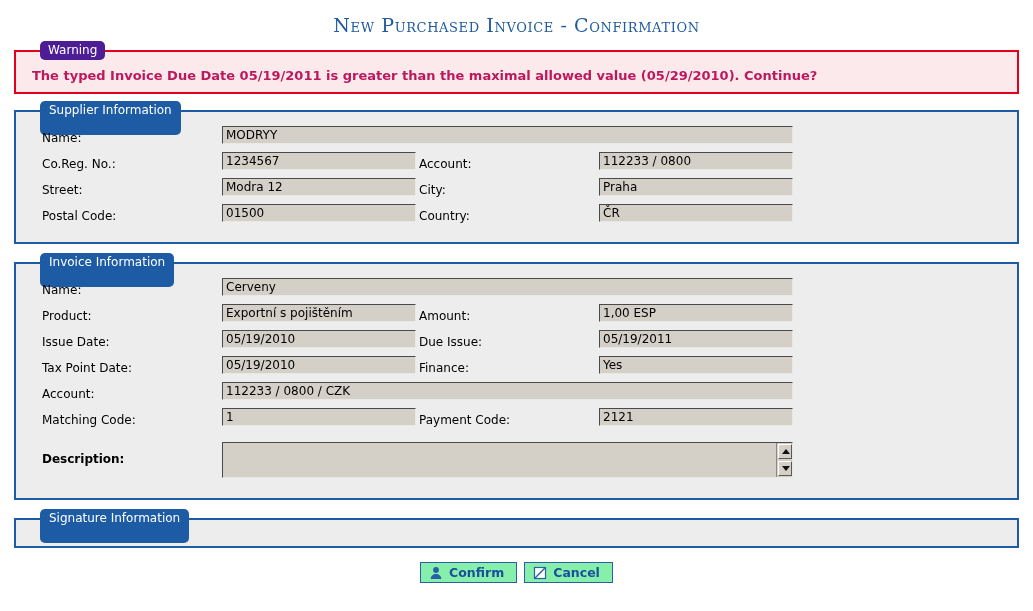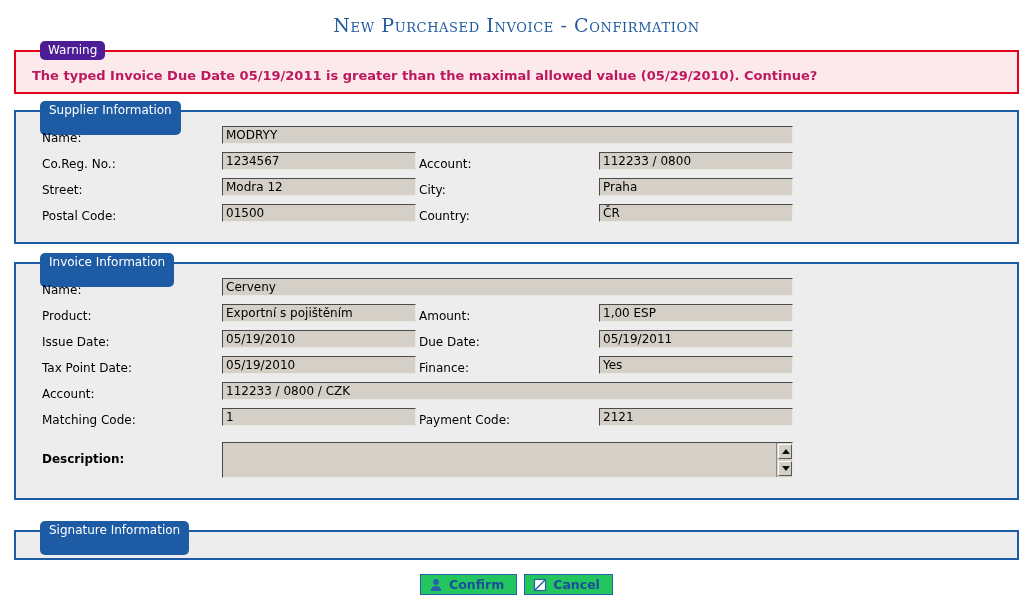--- a/index.html
+++ b/index.html
@@ -175,21 +175,21 @@
     display: flex;
     justify-content: center;
     gap: 7px;
   }
   .btn {
     display: flex;
     align-items: center;
     gap: 6px;
     height: 21px;
     padding: 0 12px 0 8px;
-    background: #22c55e;
+    background: #86efac;
     border: 1px solid #2a5faa;
     color: #1b4f9c;
     font-size: 12.5px;
     font-weight: bold;
     cursor: pointer;
     white-space: nowrap;
   }
   .btn-label { line-height: 19px; }
 
   .ico { width: 14px; height: 14px; position: relative; flex: 0 0 14px; }
@@ -249,21 +249,21 @@
     <div class="row">
       <div class="lbl c1">Product:</div>
       <div class="fld c1">Exportní s pojištěním</div>
       <div class="lbl c2">Amount:</div>
       <div class="fld c2">1,00 ESP</div>
     </div>
 
     <div class="row">
       <div class="lbl c1">Issue Date:</div>
       <div class="fld c1">05/19/2010</div>
-      <div class="lbl c2">Due Date:</div>
+      <div class="lbl c2">Due Issue:</div>
       <div class="fld c2">05/19/2011</div>
     </div>
 
     <div class="row">
       <div class="lbl c1">Tax Point Date:</div>
       <div class="fld c1">05/19/2010</div>
       <div class="lbl c2">Finance:</div>
       <div class="fld c2">Yes</div>
     </div>
 
@@ -290,21 +290,21 @@
           <div class="sbtn down">
             <span class="tri down"></span>
           </div>
         </div>
       </div>
     </div>
 
   </div>
 </div>
 
-<div class="fs fs-sig" style="margin-top:30px;">
+<div class="fs fs-sig" style="margin-top:18px;">
   <div class="fs-legend">Signature Information</div>
 </div>
 
 <div class="btn-bar">
 
   <div class="btn">
     <span class="ico">
       <svg viewBox="0 0 14 14" width="14" height="14" aria-hidden="true">
         <circle cx="7" cy="4" r="2.9" fill="#2a5faa"></circle>
         <path d="M1.7 13c0-3 2.4-5 5.3-5s5.3 2 5.3 5z" fill="#2a5faa"></path>

